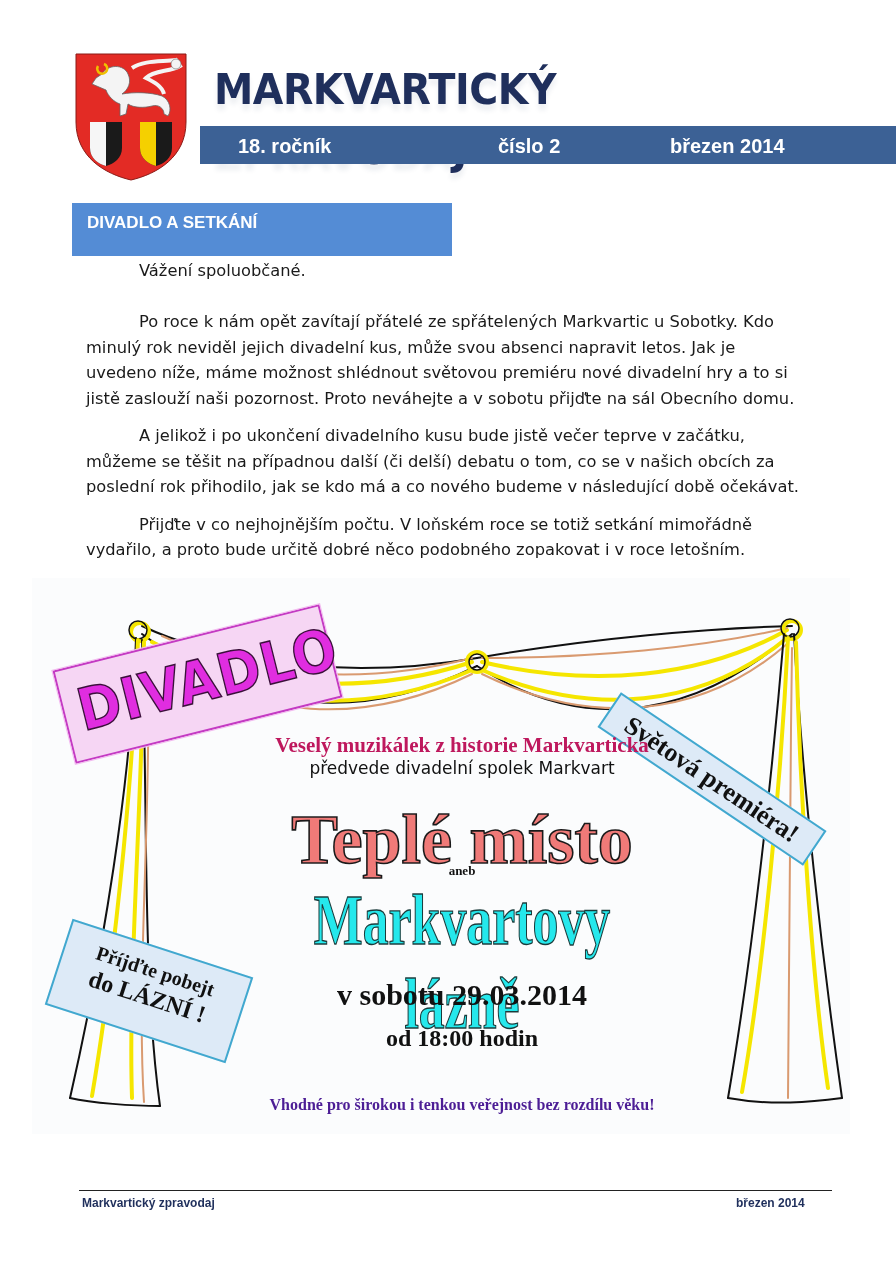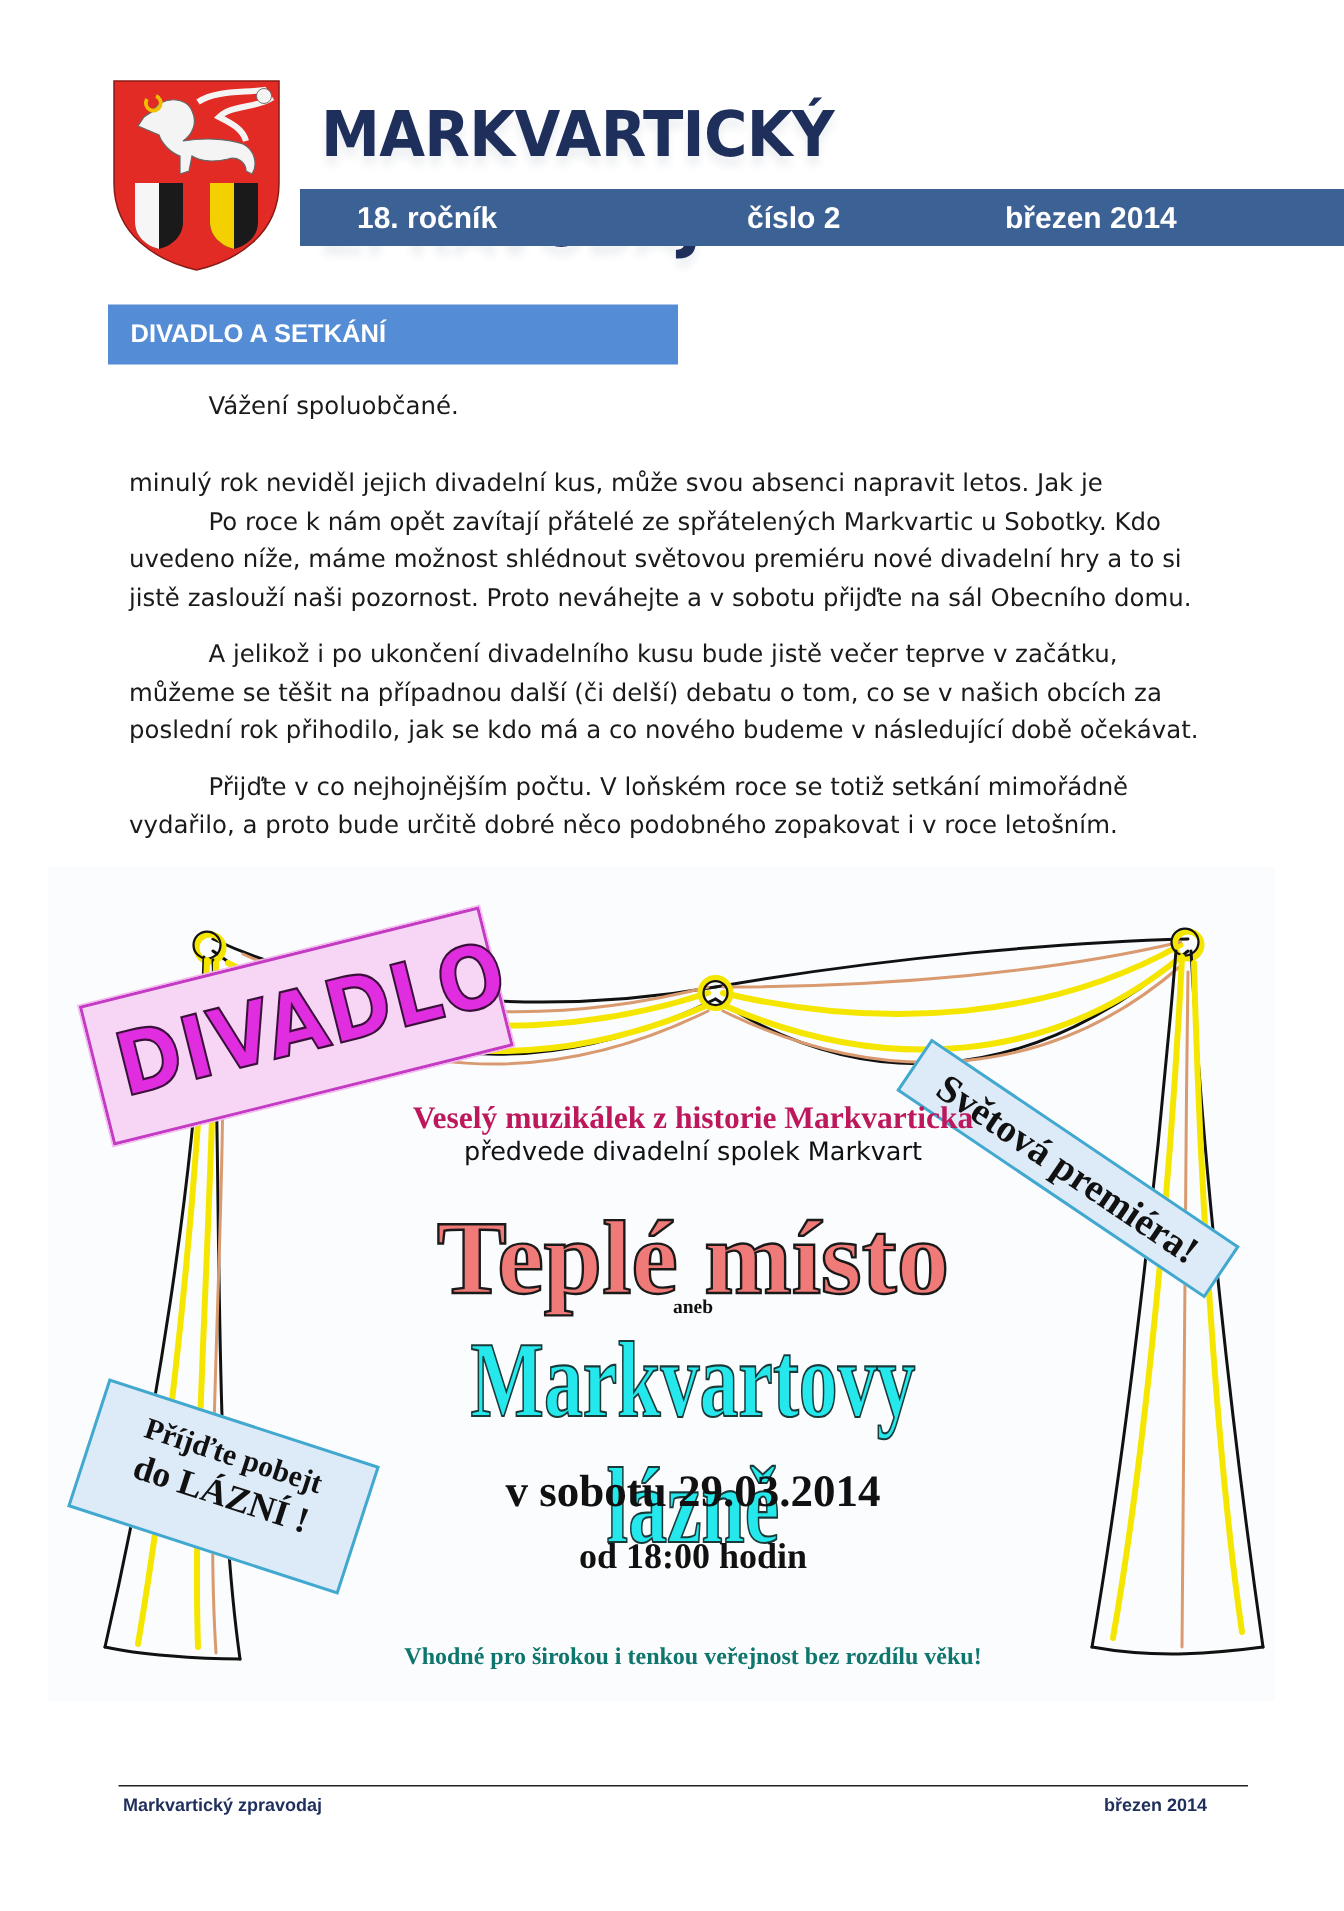--- a/index.html
+++ b/index.html
@@ -22,21 +22,21 @@
     left: 200px; top: 126px; width: 750px; height: 38px; background: #3c6195;
     color: #fff; font-weight: bold; font-size: 20px; line-height: 38px;
   }
   .info-bar span { position: absolute; top: 1px; }
   .info-vol { left: 38px; }
   .info-num { left: 298px; }
   .info-date { left: 470px; }
 
   
   .section-title {
-    left: 72px; top: 203px; width: 380px; height: 40px; background: #548cd5;
+    left: 72px; top: 203px; width: 380px; height: 53px; background: #548cd5;
     color: #fff; font-weight: bold; font-size: 17px; line-height: 40px; padding-left: 15px; box-sizing: border-box;
   }
 
   
   .body-text {
     left: 74px; top: 252px; width: 760px;
     font-family: "DejaVu Sans", sans-serif; font-size: 16.3px; line-height: 25.5px; color: #1a1a1a;
   }
   .body-text p { margin: 12px; text-indent: 53px; }
   .body-text p.salute { margin-bottom: 25.5px; margin-top: 6px; }
@@ -50,21 +50,21 @@
   .p-line2 { top: 180px; font-size: 17px; font-weight: normal !important; color: #111; font-family: "DejaVu Sans", sans-serif !important; }
   .p-title1 { top: 202px; font-size: 70px; color: #f07a78; -webkit-text-stroke: 1.6px #1a1a1a; line-height: 80px; margin-top: 20px; }
   .p-aneb { top: 285px; font-size: 13px; color: #111; }
   .p-title2 {
     top: 300px; font-size: 72px; color: #25e8ec; -webkit-text-stroke: 1.4px #1a3a3a; line-height: 84px;
     transform: scaleX(0.72); transform-origin: center;
   }
   .p-date { top: 400px; font-size: 30px; color: #111; }
   .p-time { top: 447px; font-size: 24px; color: #111; }
   .p-venue { top: 495px; font-size: 16px; color: #111; }
-  .p-audience { top: 518px; font-size: 16px; color: #0f766e; }
+  .p-audience { top: 518px; font-size: 16px; color: #4c1d95; }
 
   .sign-divadlo {
     position: absolute; left: 28px; top: 58px; width: 275px; height: 96px;
     background: #f6d6f4; border: 2px solid #c43bc3; outline: 1px solid #f2b8ef;
     transform: rotate(-14deg); transform-origin: center;
     box-sizing: border-box;
   }
   .sign-divadlo span {
     position: absolute; left: 0; right: 0; top: 10px; text-align: center;
     font-family: "DejaVu Sans", sans-serif; font-size: 58px; font-weight: bold; color: #e02de0;
@@ -116,22 +116,22 @@
   <span class="info-vol">18. ročník</span>
   <span class="info-num">číslo 2</span>
   <span class="info-date">březen 2014</span>
 </div>
 
 <div class="abs section-title">DIVADLO A SETKÁNÍ</div>
 
 <div class="abs body-text">
   <p class="salute">Vážení spoluobčané.</p>
   <p>
-    <span class="line" style="margin-left:-53px">minulý rok neviděl jejich divadelní kus, může svou absenci napravit letos. Jak je</span>
-      <span class="line">Po roce k nám opět zavítají přátelé ze spřátelených Markvartic u Sobotky. Kdo</span>
+    <span class="line">Po roce k nám opět zavítají přátelé ze spřátelených Markvartic u Sobotky. Kdo</span>
+      <span class="line" style="margin-left:-53px">minulý rok neviděl jejich divadelní kus, může svou absenci napravit letos. Jak je</span>
       <span class="line" style="margin-left:-53px">uvedeno níže, máme možnost shlédnout světovou premiéru nové divadelní hry a to si</span>
       <span class="line" style="margin-left:-53px">jistě zaslouží naši pozornost. Proto neváhejte a v sobotu přijďte na sál Obecního domu.</span>
   </p>
   <p>
     <span class="line">A jelikož i po ukončení divadelního kusu bude jistě večer teprve v začátku,</span>
       <span class="line" style="margin-left:-53px">můžeme se těšit na případnou další (či delší) debatu o tom, co se v našich obcích za</span>
       <span class="line" style="margin-left:-53px">poslední rok přihodilo, jak se kdo má a co nového budeme v následující době očekávat.</span>
   </p>
   <p>
     <span class="line">Přijďte v co nejhojnějším počtu. V loňském roce se totiž setkání mimořádně</span>

